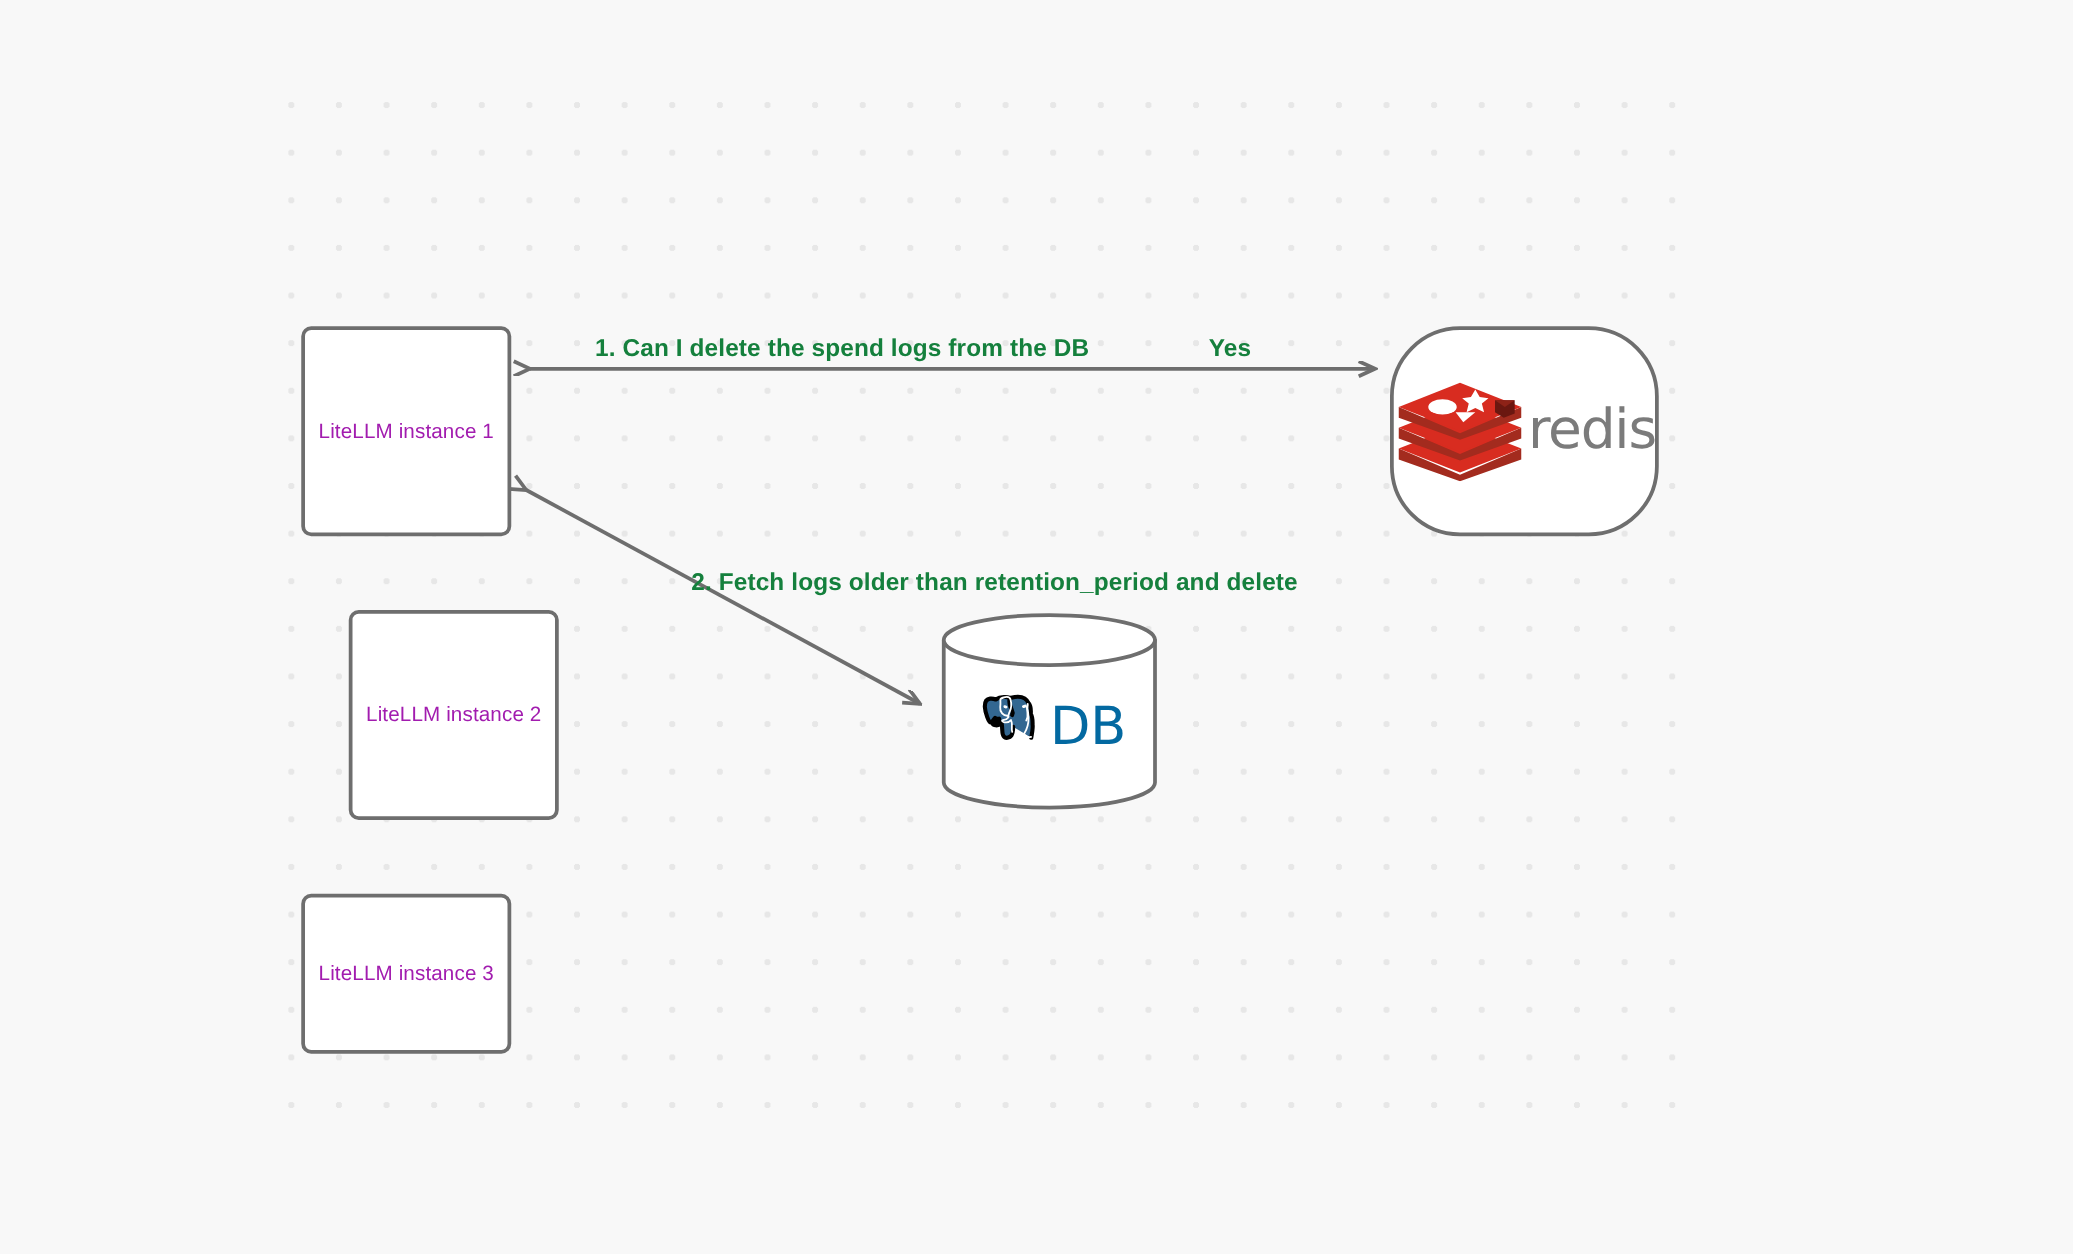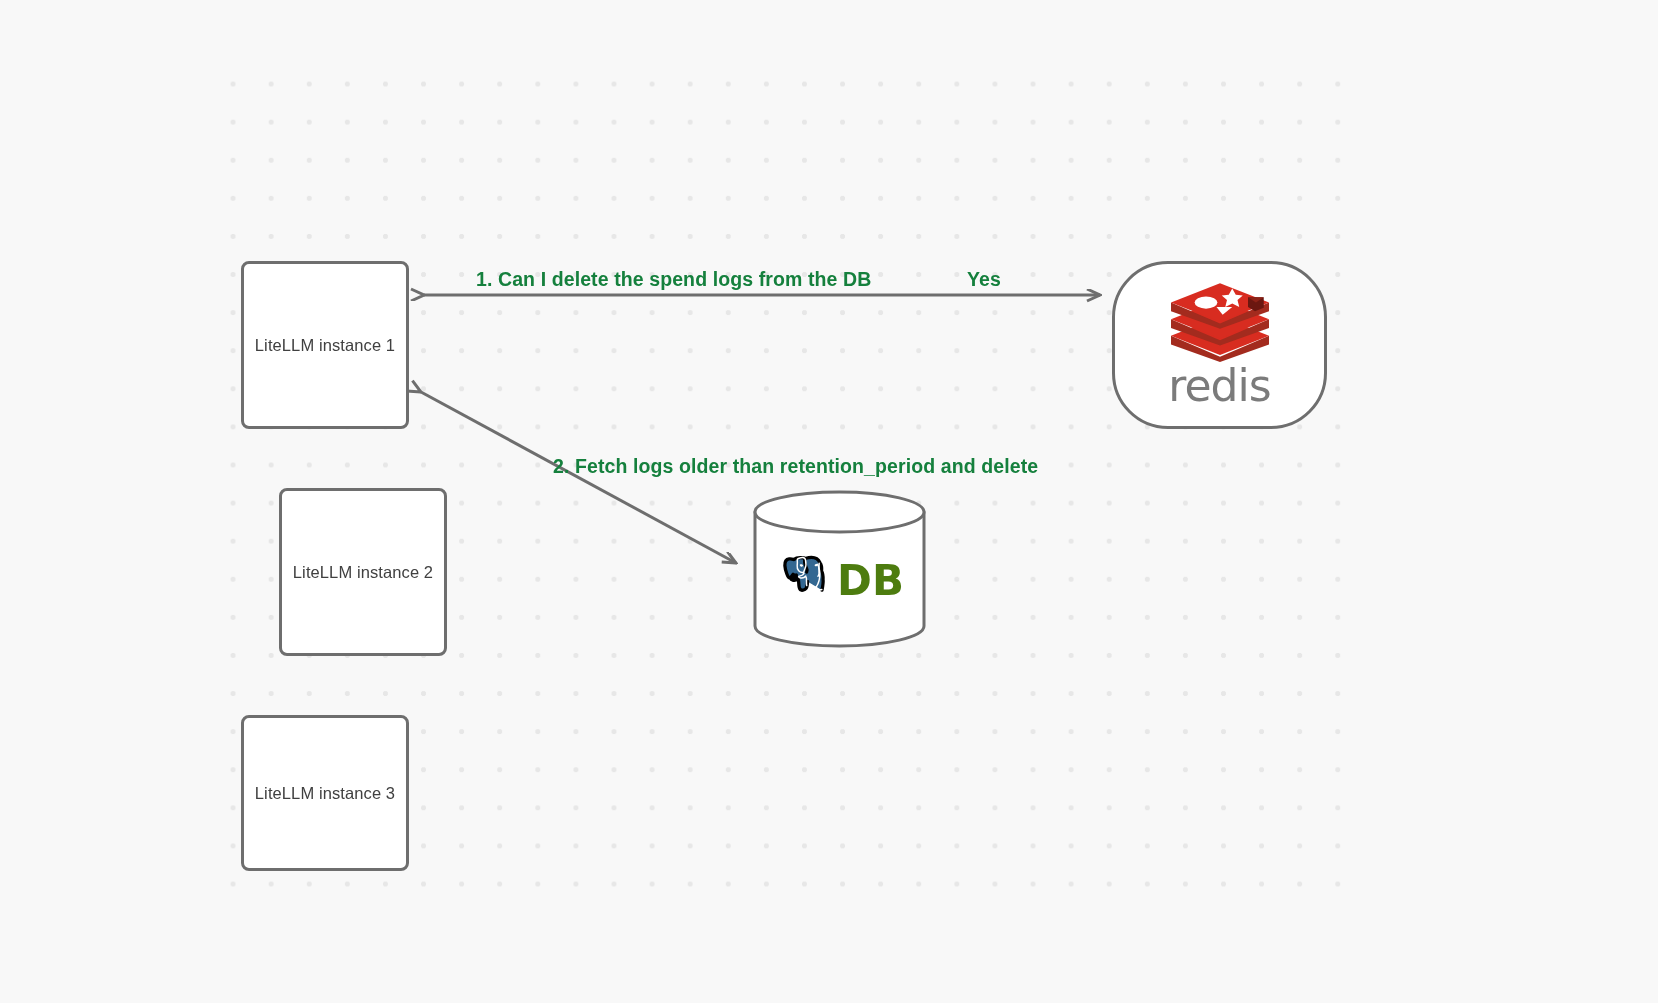--- a/index.html
+++ b/index.html
@@ -34,46 +34,46 @@
     border: 3px solid #6e6e6e;
     border-radius: 8px;
     box-sizing: border-box;
     display: flex;
     align-items: center;
     justify-content: center;
   }
   .node-label {
     font-family: "Liberation Sans", sans-serif;
     font-size: 16.5px;
-    color: #404040;
+    color: #a21caf;
     letter-spacing: 0.1px;
     white-space: nowrap;
   }
   #instance-1 { left: 241px; top: 261px; width: 168px; height: 168px; }
   #instance-2 { left: 241px; top: 488px; width: 168px; height: 168px; margin-left: 38px; }
-  #instance-3 { left: 241px; top: 715px; width: 168px; height: 156px; }
+  #instance-3 { left: 241px; top: 715px; width: 168px; height: 128px; }
 
   #redis-node {
     position: absolute;
     left: 1112px;
     top: 261px;
     width: 215px;
     height: 168px;
     background: #ffffff;
     border: 3px solid #6e6e6e;
     border-radius: 56px;
     box-sizing: border-box;
     display: flex;
     flex-direction: column;
     align-items: center;
     justify-content: center;
   }
   #redis-logo-wrap {
     display: flex;
-    flex-direction: column;
+    flex-direction: row;
     align-items: center;
     justify-content: center;
     transform: translateY(-2px);
   }
   .redis-wordmark {
     font-family: "DejaVu Sans", sans-serif;
     font-size: 44px;
     font-weight: 400;
     color: #7b7b7b;
     letter-spacing: -1px;
@@ -97,22 +97,22 @@
     height: 160px;
     display: flex;
     align-items: center;
     justify-content: center;
     gap: 0px;
     transform: translateY(12px);
   }
   .db-text {
     font-family: "DejaVu Sans", sans-serif;
     font-size: 42px;
-    font-weight: 700;
-    color: #4d7c0f;
+    font-weight: 400;
+    color: #0369a1;
     line-height: 1;
   }
 
   .edge-label {
     position: absolute;
     font-family: "Liberation Sans", sans-serif;
     font-weight: bold;
     font-size: 19.5px;
     color: #15803d;
     white-space: nowrap;

